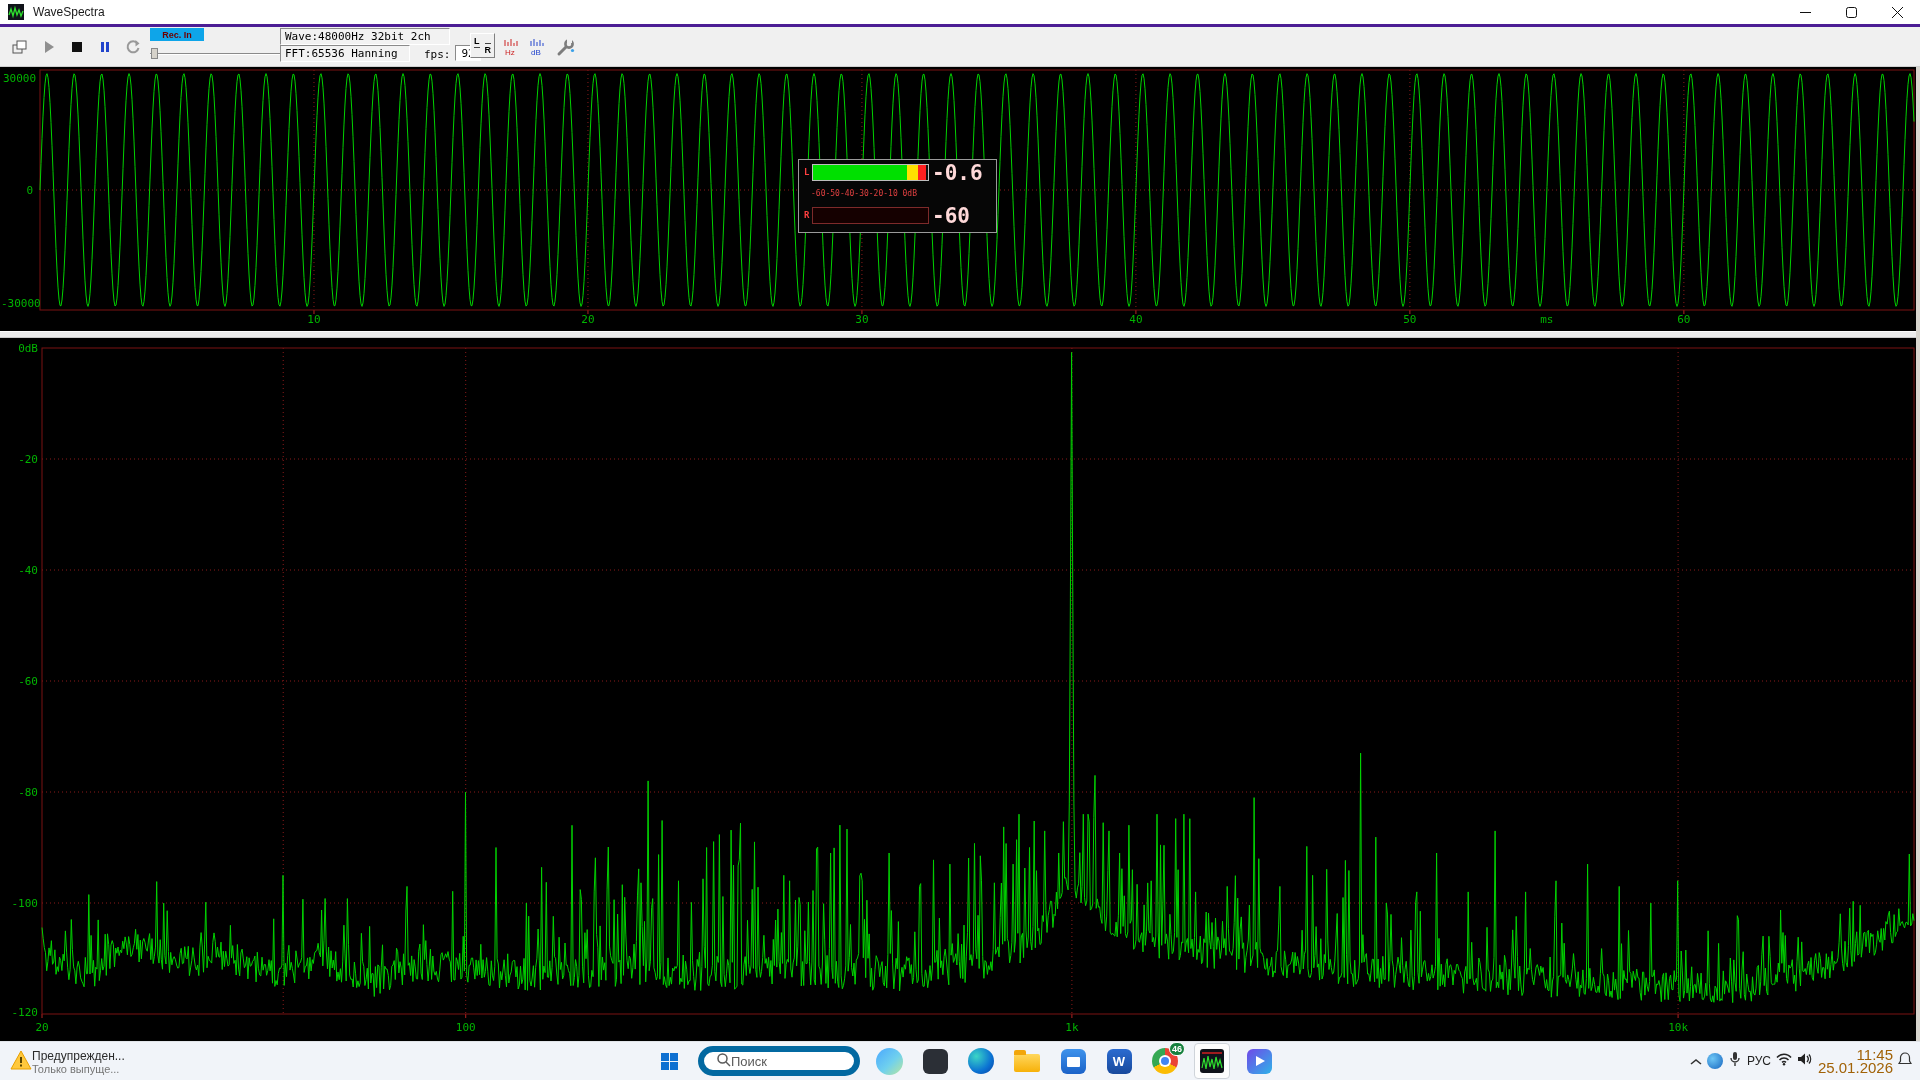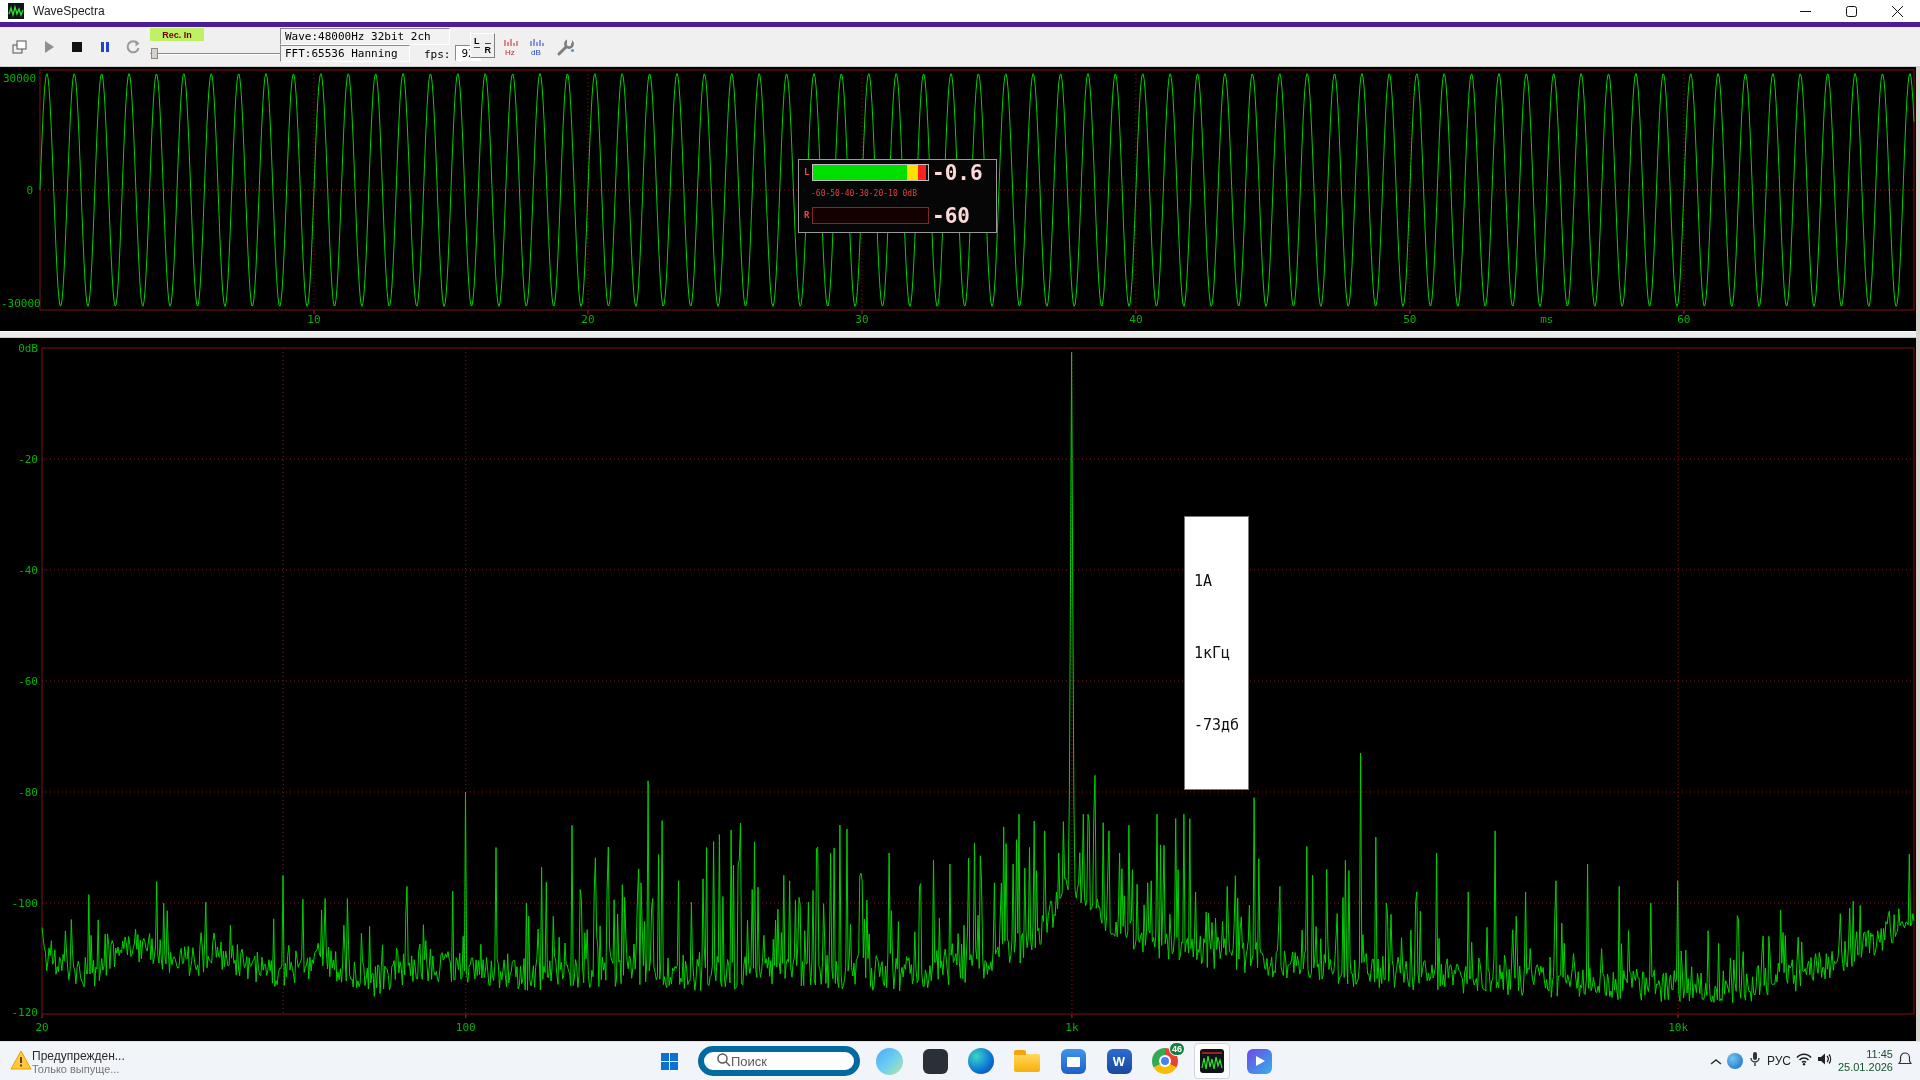--- a/index.html
+++ b/index.html
@@ -1,31 +1,31 @@
 <!DOCTYPE html>
 <html><head>
 <meta charset="utf-8">
 <style>
   html,body{margin:0;padding:0}
   body{width:1920px;height:1080px;overflow:hidden;position:relative;background:#000;
        font-family:"Liberation Sans",sans-serif;-webkit-font-smoothing:antialiased}
 
   
   .titlebar{position:absolute;top:0;left:0;width:1920px;height:27px;background:#ffffff;
-    border-bottom:5px solid #4c1d95;box-sizing:border-box;display:flex;align-items:center}
+    border-bottom:3px solid #4c1d95;box-sizing:border-box;display:flex;align-items:center}
   .app-icon{margin-left:8px;width:16px;height:16px;flex:0 0 auto}
   .title-text{margin-left:9px;font-size:12px;color:#1a1a1a}
   .win-controls{margin-left:auto;display:flex;height:100%}
   .wbtn{width:46px;height:100%;display:flex;align-items:center;justify-content:center;color:#111}
 
   
   .toolbar{position:absolute;top:27px;left:0;width:1920px;height:40px;background:#f0f0f0;
     border-bottom:1px solid #cfcfcf;box-sizing:border-box}
   .tbtn{position:absolute;top:7px;width:26px;height:26px;display:flex;align-items:center;justify-content:center}
-  .rec-badge{position:absolute;left:150px;top:1px;width:54px;height:13px;background:#bef264;
+  .rec-badge{position:absolute;left:150px;top:1px;width:54px;height:13px;background:#0ea5e9;
     color:#6d0000;font:bold 9px "Liberation Sans",sans-serif;display:flex;align-items:center;justify-content:center}
   .groove{position:absolute;left:150px;top:26px;width:132px;height:0;border-top:1px solid #8a8a8a;border-bottom:1px solid #ffffff}
   .thumb{position:absolute;left:151px;top:21px;width:7px;height:11px;background:#d6d2ca;border:1px solid #888;box-sizing:border-box}
   .readout{position:absolute;font:11px "DejaVu Sans Mono",monospace;color:#000;background:#f2f2f2;
     border:1px solid;border-color:#8a8a8a #ffffff #ffffff #8a8a8a;padding:1px 4px;box-sizing:border-box;white-space:nowrap}
   .fps-label{position:absolute;left:424px;top:21px;font:11px "DejaVu Sans Mono",monospace;color:#000}
   .fps-box{position:absolute;left:455px;top:18px;width:26px;height:16px;background:#fff;
     border:1px solid;border-color:#8a8a8a #ffffff #ffffff #8a8a8a;font:11px "DejaVu Sans Mono",monospace;
     display:flex;align-items:center;justify-content:center;box-sizing:border-box}
   .raised{background:#f0f0f0;border:1px solid;border-color:#ffffff #808080 #808080 #ffffff;box-sizing:border-box}
@@ -87,21 +87,21 @@
   .chrome-i:before{content:"";position:absolute;left:7px;top:7px;width:12px;height:12px;background:#fff;border-radius:50%}
   .chrome-i:after{content:"";position:absolute;left:9px;top:9px;width:8px;height:8px;background:#4285f4;border-radius:50%}
   .badge{position:absolute;right:-3px;top:-2px;min-width:15px;height:14px;background:#15803d;color:#fff;
     font:bold 9px "Liberation Sans",sans-serif;border-radius:7px;display:flex;align-items:center;justify-content:center;
     padding:0 2px;border:1px solid #fff;box-sizing:border-box;z-index:2}
   .ws-btn{background:#fdfdfd;border:1px solid #cfd4da;border-radius:4px}
   .media-i{width:25px;height:25px;background:linear-gradient(135deg,#7048e8,#2fb3e8);position:relative}
   .media-i:before{content:"";position:absolute;left:9px;top:7px;border-left:9px solid #fff;border-top:5.5px solid transparent;border-bottom:5.5px solid transparent}
   .tray{position:absolute;right:8px;top:0;height:100%;display:flex;align-items:center;gap:5px}
   .tray-lang{font-size:12px;color:#222}
-  .clock{font-size:11px;color:#14532d;text-align:right;line-height:13px}
+  .clock{font-size:15px;color:#a16207;text-align:right;line-height:13px}
   .tray-app-i{width:16px;height:16px;background:radial-gradient(circle at 35% 35%,#6ec6f5,#1565c0)}
 </style>
 </head>
 <body>
 
 <div class="titlebar">
   <div class="app-icon">
     <svg width="16" height="16">
         <rect width="16" height="16" fill="#10131a"></rect>
         <polyline points="1,11 3,5 5,12 7,4 9,11 11,6 13,12 15,7" fill="none" stroke="#2ee02e" stroke-width="1.3"></polyline>
@@ -276,25 +276,20 @@
       <text x="42" y="693" class="lbl" text-anchor="middle">20</text>
       <line x1="465.70925714857844" y1="676" x2="465.70925714857844" y2="680" class="tick"></line>
       <text x="465.70925714857844" y="693" class="lbl" text-anchor="middle">100</text>
       <line x1="1071.900158789741" y1="676" x2="1071.900158789741" y2="680" class="tick"></line>
       <text x="1071.900158789741" y="693" class="lbl" text-anchor="middle">1k</text>
       <line x1="1678.0910604309033" y1="676" x2="1678.0910604309033" y2="680" class="tick"></line>
       <text x="1678.0910604309033" y="693" class="lbl" text-anchor="middle">10k</text>
       <rect x="42" y="10" width="1872" height="666" class="frame"></rect>
       <path d="M42.0 589.5 L43.2 600.7 L44.3 609.5 L45.5 614.7 L46.7 632.8 L47.9 623.4 L49.0 609.9 L50.2 617.7 L51.4 602.7 L52.5 626.3 L53.7 624.1 L54.9 611.8 L56.0 636.3 L57.2 628.7 L58.4 633.5 L59.5 619.1 L60.7 622.6 L61.9 632.6 L63.1 616.2 L64.2 622.8 L65.4 592.9 L66.6 614.1 L67.7 629.8 L68.9 641.7 L70.1 631.7 L71.3 581.5 L72.4 611.7 L73.6 628.9 L74.8 632.8 L75.9 645.8 L77.1 629.1 L78.3 623.3 L79.4 629.0 L80.6 639.8 L81.8 643.2 L83.0 645.8 L84.1 648.8 L85.3 619.4 L86.5 635.8 L87.6 635.6 L88.8 556.6 L90.0 636.0 L91.1 597.4 L92.3 634.8 L93.5 622.4 L94.7 648.2 L95.8 629.2 L97.0 631.1 L98.2 581.9 L99.3 642.6 L100.5 632.8 L101.7 620.6 L102.8 632.1 L104.0 628.3 L105.2 596.2 L106.3 637.4 L107.5 595.8 L108.7 606.4 L109.9 630.6 L111.0 606.9 L112.2 602.6 L113.4 606.7 L114.5 628.9 L115.7 610.0 L116.9 615.2 L118.0 609.0 L119.2 617.6 L120.4 612.1 L121.6 614.7 L122.7 603.2 L123.9 610.7 L125.1 598.9 L126.2 604.8 L127.4 616.8 L128.6 598.6 L129.8 606.4 L130.9 618.5 L132.1 616.4 L133.3 609.7 L134.4 605.6 L135.6 591.3 L136.8 611.3 L137.9 596.5 L139.1 624.0 L140.3 602.1 L141.4 620.8 L142.6 603.8 L143.8 600.5 L145.0 604.4 L146.1 611.0 L147.3 613.2 L148.5 602.1 L149.6 595.6 L150.8 621.7 L152.0 600.6 L153.2 625.6 L154.3 618.7 L155.5 609.1 L156.7 543.6 L157.8 617.1 L159.0 625.1 L160.2 601.7 L161.3 621.7 L162.5 631.2 L163.7 565.2 L164.8 617.7 L166.0 626.0 L167.2 572.7 L168.4 613.5 L169.5 634.6 L170.7 614.4 L171.9 626.8 L173.0 620.9 L174.2 618.7 L175.4 621.6 L176.6 627.0 L177.7 630.1 L178.9 629.6 L180.1 615.4 L181.2 610.3 L182.4 625.8 L183.6 625.0 L184.7 608.7 L185.9 619.6 L187.1 620.9 L188.3 608.3 L189.4 637.7 L190.6 629.9 L191.8 622.4 L192.9 609.6 L194.1 619.9 L195.3 628.3 L196.4 631.9 L197.6 627.1 L198.8 637.6 L199.9 609.2 L201.1 594.6 L202.3 609.0 L203.5 634.2 L204.6 606.9 L205.8 564.2 L207.0 629.8 L208.1 618.3 L209.3 621.9 L210.5 623.6 L211.7 625.1 L212.8 604.6 L214.0 594.9 L215.2 603.3 L216.3 619.3 L217.5 609.0 L218.7 618.6 L219.8 619.2 L221.0 604.1 L222.2 631.5 L223.3 613.2 L224.5 628.5 L225.7 613.2 L226.9 620.8 L228.0 628.1 L229.2 626.6 L230.4 587.3 L231.5 620.1 L232.7 607.6 L233.9 625.4 L235.1 622.3 L236.2 637.0 L237.4 606.5 L238.6 631.1 L239.7 637.8 L240.9 614.9 L242.1 611.1 L243.2 620.1 L244.4 629.7 L245.6 627.2 L246.8 618.7 L247.9 640.9 L249.1 619.8 L250.3 628.2 L251.4 627.4 L252.6 623.3 L253.8 621.8 L254.9 618.1 L256.1 643.9 L257.3 614.2 L258.4 630.2 L259.6 636.9 L260.8 637.9 L262.0 619.2 L263.1 632.2 L264.3 626.5 L265.5 626.6 L266.6 637.3 L267.8 632.4 L269.0 621.7 L270.1 632.9 L271.3 622.6 L272.5 645.2 L273.7 580.8 L274.8 648.4 L276.0 642.5 L277.2 646.8 L278.3 635.4 L279.5 630.2 L280.7 630.5 L281.9 627.1 L283.0 537.3 L284.2 647.4 L285.4 625.3 L286.5 638.7 L287.7 617.4 L288.9 607.3 L290.0 632.1 L291.2 624.3 L292.4 630.6 L293.6 637.0 L294.7 644.9 L295.9 612.8 L297.1 621.0 L298.2 629.4 L299.4 625.6 L300.6 624.0 L301.7 619.7 L302.9 561.2 L304.1 634.4 L305.3 628.3 L306.4 627.9 L307.6 619.9 L308.8 640.9 L309.9 619.2 L311.1 633.0 L312.3 621.7 L313.4 625.4 L314.6 615.1 L315.8 613.1 L316.9 612.5 L318.1 605.3 L319.3 614.8 L320.5 618.8 L321.6 572.0 L322.8 627.9 L324.0 602.2 L325.1 560.5 L326.3 613.1 L327.5 630.9 L328.6 609.1 L329.8 638.6 L331.0 612.8 L332.2 630.0 L333.3 622.1 L334.5 631.9 L335.7 613.6 L336.8 643.1 L338.0 634.1 L339.2 641.7 L340.4 630.7 L341.5 644.2 L342.7 623.9 L343.9 587.2 L345.0 615.9 L346.2 643.0 L347.4 560.6 L348.5 606.3 L349.7 637.1 L350.9 641.4 L352.1 641.0 L353.2 649.0 L354.4 624.0 L355.6 635.8 L356.7 649.6 L357.9 642.8 L359.1 648.6 L360.2 644.9 L361.4 595.3 L362.6 623.7 L363.8 628.4 L364.9 647.5 L366.1 641.4 L367.3 630.2 L368.4 651.0 L369.6 588.4 L370.8 645.0 L371.9 635.6 L373.1 635.7 L374.3 658.5 L375.4 628.6 L376.6 649.6 L377.8 626.9 L379.0 628.0 L380.1 655.4 L381.3 629.2 L382.5 606.8 L383.6 651.0 L384.8 628.2 L386.0 631.0 L387.1 631.1 L388.3 637.3 L389.5 651.8 L390.7 647.3 L391.8 628.4 L393.0 627.0 L394.2 622.6 L395.3 641.5 L396.5 610.2 L397.7 613.7 L398.9 634.9 L400.0 623.7 L401.2 629.9 L402.4 646.9 L403.5 615.8 L404.7 636.9 L405.9 573.0 L407.0 548.4 L408.2 627.3 L409.4 624.8 L410.6 637.5 L411.7 617.9 L412.9 643.5 L414.1 621.6 L415.2 628.9 L416.4 640.7 L417.6 641.0 L418.7 613.3 L419.9 606.1 L421.1 635.1 L422.3 641.5 L423.4 586.7 L424.6 621.6 L425.8 602.6 L426.9 626.5 L428.1 643.0 L429.3 628.1 L430.4 611.1 L431.6 641.4 L432.8 618.0 L433.9 633.2 L435.1 637.2 L436.3 633.4 L437.5 641.1 L438.6 643.8 L439.8 631.9 L441.0 616.6 L442.1 614.7 L443.3 622.1 L444.5 619.4 L445.6 615.8 L446.8 619.4 L448.0 613.6 L449.2 621.2 L450.3 623.9 L451.5 643.9 L452.7 553.3 L453.8 641.8 L455.0 642.0 L456.2 619.7 L457.4 623.2 L458.5 631.5 L459.7 615.4 L460.9 641.1 L462.0 639.2 L463.2 598.3 L464.4 633.1 L465.5 454.0 L466.7 637.6 L467.9 644.2 L469.1 627.4 L470.2 627.1 L471.4 620.1 L472.6 620.0 L473.7 629.8 L474.9 641.1 L476.1 621.9 L477.2 637.5 L478.4 622.6 L479.6 636.6 L480.8 606.3 L481.9 640.0 L483.1 621.7 L484.3 639.2 L485.4 633.3 L486.6 619.6 L487.8 633.4 L488.9 646.8 L490.1 647.6 L491.3 622.8 L492.4 637.2 L493.6 642.5 L494.8 628.8 L496.0 509.5 L497.1 620.8 L498.3 626.0 L499.5 650.0 L500.6 633.5 L501.8 641.9 L503.0 631.9 L504.1 621.8 L505.3 637.3 L506.5 648.9 L507.7 615.8 L508.8 645.0 L510.0 637.1 L511.2 633.8 L512.3 624.3 L513.5 622.4 L514.7 622.6 L515.9 638.9 L517.0 628.6 L518.2 651.0 L519.4 647.0 L520.5 628.2 L521.7 645.7 L522.9 641.2 L524.0 620.4 L525.2 651.9 L526.4 565.0 L527.5 652.3 L528.7 578.2 L529.9 642.5 L531.1 648.0 L532.2 640.0 L533.4 627.7 L534.6 649.2 L535.7 629.3 L536.9 620.2 L538.1 591.0 L539.3 622.9 L540.4 652.0 L541.6 529.3 L542.8 641.3 L543.9 628.1 L545.1 634.6 L546.3 544.3 L547.4 639.0 L548.6 639.4 L549.8 622.8 L551.0 643.0 L552.1 629.5 L553.3 578.3 L554.5 618.7 L555.6 620.3 L556.8 636.0 L558.0 646.4 L559.1 599.2 L560.3 631.5 L561.5 624.4 L562.6 640.9 L563.8 637.3 L565.0 605.0 L566.2 627.2 L567.3 627.0 L568.5 632.7 L569.7 635.5 L570.8 647.7 L572.0 487.3 L573.2 647.5 L574.4 639.6 L575.5 621.6 L576.7 628.3 L577.9 649.3 L579.0 637.4 L580.2 551.6 L581.4 561.3 L582.5 628.2 L583.7 644.9 L584.9 594.7 L586.0 620.7 L587.2 591.6 L588.4 637.3 L589.6 649.6 L590.7 648.5 L591.9 632.3 L593.1 638.7 L594.2 553.9 L595.4 519.8 L596.6 596.4 L597.8 609.3 L598.9 648.5 L600.1 587.9 L601.3 641.8 L602.4 619.1 L603.6 632.1 L604.8 624.7 L605.9 642.3 L607.1 551.1 L608.3 509.0 L609.5 608.1 L610.6 617.8 L611.8 622.5 L613.0 625.4 L614.1 561.7 L615.3 648.4 L616.5 641.3 L617.6 576.1 L618.8 624.1 L620.0 622.2 L621.1 645.6 L622.3 546.7 L623.5 637.3 L624.7 559.3 L625.8 596.1 L627.0 622.4 L628.2 630.7 L629.3 618.0 L630.5 620.7 L631.7 640.3 L632.9 629.8 L634.0 606.1 L635.2 631.1 L636.4 603.6 L637.5 557.1 L638.7 530.9 L639.9 646.6 L641.0 544.8 L642.2 588.4 L643.4 627.7 L644.5 583.4 L645.7 643.9 L646.9 620.0 L648.1 442.9 L649.2 632.7 L650.4 623.3 L651.6 569.7 L652.7 560.6 L653.9 629.8 L655.1 634.4 L656.3 641.9 L657.4 638.4 L658.6 516.6 L659.8 641.2 L660.9 624.6 L662.1 482.5 L663.3 646.6 L664.4 638.7 L665.6 646.6 L666.8 649.6 L668.0 619.9 L669.1 647.6 L670.3 639.3 L671.5 646.1 L672.6 630.0 L673.8 632.9 L675.0 628.5 L676.1 630.4 L677.3 627.5 L678.5 542.8 L679.6 646.4 L680.8 640.2 L682.0 643.8 L683.2 617.0 L684.3 650.4 L685.5 623.2 L686.7 631.2 L687.8 646.7 L689.0 642.8 L690.2 642.4 L691.4 564.4 L692.5 622.4 L693.7 638.5 L694.9 652.3 L696.0 640.9 L697.2 621.4 L698.4 628.4 L699.5 614.1 L700.7 652.5 L701.9 628.6 L703.0 540.8 L704.2 608.3 L705.4 630.1 L706.6 509.5 L707.7 645.8 L708.9 647.7 L710.1 638.2 L711.2 637.5 L712.4 627.3 L713.6 503.6 L714.8 633.7 L715.9 642.9 L717.1 618.3 L718.3 624.4 L719.4 496.6 L720.6 643.9 L721.8 648.6 L722.9 558.5 L724.1 636.4 L725.3 648.7 L726.5 635.8 L727.6 621.5 L728.8 627.7 L730.0 644.8 L731.1 492.1 L732.3 624.3 L733.5 527.0 L734.6 651.2 L735.8 649.5 L737.0 648.5 L738.1 527.9 L739.3 521.8 L740.5 485.1 L741.7 646.0 L742.8 647.1 L744.0 626.2 L745.2 618.6 L746.3 637.5 L747.5 582.3 L748.7 626.5 L749.9 635.5 L751.0 628.0 L752.2 551.4 L753.4 630.4 L754.5 503.9 L755.7 631.5 L756.9 639.4 L758.0 549.2 L759.2 627.1 L760.4 639.3 L761.5 633.5 L762.7 619.6 L763.9 597.3 L765.1 625.4 L766.2 620.6 L767.4 630.2 L768.6 619.3 L769.7 638.4 L770.9 622.5 L772.1 646.0 L773.3 601.4 L774.4 627.5 L775.6 582.0 L776.8 629.1 L777.9 571.1 L779.1 623.8 L780.3 635.8 L781.4 594.6 L782.6 625.4 L783.8 537.3 L785.0 640.4 L786.1 626.5 L787.3 621.4 L788.5 624.2 L789.6 542.8 L790.8 631.0 L792.0 639.2 L793.1 624.9 L794.3 619.9 L795.5 562.1 L796.6 627.9 L797.8 608.2 L799.0 559.5 L800.2 566.4 L801.3 647.9 L802.5 623.6 L803.7 647.5 L804.8 592.7 L806.0 625.7 L807.2 625.3 L808.4 564.0 L809.5 623.6 L810.7 646.8 L811.9 624.9 L813.0 552.5 L814.2 641.7 L815.4 647.0 L816.5 511.0 L817.7 509.1 L818.9 628.3 L820.0 631.0 L821.2 646.4 L822.4 626.0 L823.6 565.7 L824.7 601.8 L825.9 645.4 L827.1 617.4 L828.2 649.9 L829.4 610.3 L830.6 515.0 L831.8 629.8 L832.9 640.7 L834.1 509.9 L835.3 645.3 L836.4 623.3 L837.6 643.3 L838.8 649.5 L839.9 487.1 L841.1 637.8 L842.3 650.8 L843.5 647.3 L844.6 640.8 L845.8 627.9 L847.0 491.1 L848.1 633.2 L849.3 619.6 L850.5 586.5 L851.6 629.7 L852.8 638.0 L854.0 625.1 L855.1 646.3 L856.3 622.2 L857.5 620.0 L858.7 615.4 L859.8 537.8 L861.0 535.2 L862.2 542.8 L863.3 619.8 L864.5 581.3 L865.7 639.7 L866.9 562.2 L868.0 620.3 L869.2 595.9 L870.4 648.6 L871.5 630.2 L872.7 652.2 L873.9 649.0 L875.0 631.6 L876.2 617.7 L877.4 621.2 L878.5 625.1 L879.7 638.7 L880.9 628.4 L882.1 623.6 L883.2 644.5 L884.4 647.9 L885.6 628.0 L886.7 649.8 L887.9 616.5 L889.1 515.0 L890.3 615.5 L891.4 572.6 L892.6 625.1 L893.8 650.9 L894.9 637.0 L896.1 620.3 L897.3 630.9 L898.4 583.6 L899.6 652.8 L900.8 637.0 L902.0 629.3 L903.1 639.1 L904.3 626.7 L905.5 631.2 L906.6 618.7 L907.8 622.7 L909.0 619.9 L910.1 635.5 L911.3 626.6 L912.5 645.9 L913.6 639.5 L914.8 593.8 L916.0 631.6 L917.2 644.7 L918.3 642.1 L919.5 548.4 L920.7 545.6 L921.8 635.4 L923.0 648.3 L924.2 648.2 L925.4 631.9 L926.5 637.1 L927.7 649.7 L928.9 641.0 L930.0 627.6 L931.2 642.6 L932.4 630.1 L933.5 521.9 L934.7 624.3 L935.9 623.8 L937.0 612.4 L938.2 641.2 L939.4 580.1 L940.6 629.7 L941.7 622.8 L942.9 636.7 L944.1 618.4 L945.2 611.1 L946.4 622.0 L947.6 635.1 L948.8 646.8 L949.9 526.1 L951.1 617.2 L952.3 605.6 L953.4 624.4 L954.6 621.3 L955.8 615.7 L956.9 627.0 L958.1 595.6 L959.3 623.3 L960.5 640.2 L961.6 606.2 L962.8 640.7 L964.0 587.1 L965.1 644.5 L966.3 618.2 L967.5 594.3 L968.6 520.0 L969.8 622.1 L971.0 616.6 L972.1 627.6 L973.3 616.5 L974.5 505.4 L975.7 610.8 L976.8 620.8 L978.0 577.3 L979.2 630.5 L980.3 517.8 L981.5 542.8 L982.7 618.5 L983.9 640.3 L985.0 622.6 L986.2 624.1 L987.4 636.4 L988.5 627.7 L989.7 631.5 L990.9 623.7 L992.0 632.7 L993.2 611.7 L994.4 544.8 L995.5 616.2 L996.7 612.7 L997.9 608.9 L999.1 618.9 L1000.2 579.4 L1001.4 545.0 L1002.6 606.2 L1003.7 488.9 L1004.9 603.2 L1006.1 505.5 L1007.3 600.7 L1008.4 603.9 L1009.6 624.8 L1010.8 617.5 L1011.9 604.3 L1013.1 526.1 L1014.3 614.3 L1015.4 603.0 L1016.6 501.7 L1017.8 595.3 L1019.0 476.2 L1020.1 625.0 L1021.3 599.0 L1022.5 595.4 L1023.6 619.6 L1024.8 530.0 L1026.0 592.9 L1027.1 609.7 L1028.3 599.0 L1029.5 509.5 L1030.7 603.4 L1031.8 612.0 L1033.0 588.5 L1034.2 483.0 L1035.3 609.8 L1036.5 532.7 L1037.7 593.0 L1038.8 590.3 L1040.0 606.5 L1041.2 605.4 L1042.3 577.6 L1043.5 583.5 L1044.7 492.9 L1045.9 572.5 L1047.0 594.5 L1048.2 577.6 L1049.4 571.4 L1050.5 563.2 L1051.7 563.5 L1052.9 589.5 L1054.0 576.3 L1055.2 577.7 L1056.4 554.1 L1057.6 570.8 L1058.7 515.0 L1059.9 560.5 L1061.1 558.8 L1062.2 554.5 L1063.4 483.7 L1064.6 540.2 L1065.8 539.7 L1066.9 546.6 L1068.1 551.9 L1069.3 465.1 L1070.4 259.8 L1071.6 14.4 L1072.8 259.8 L1073.9 465.1 L1075.1 552.4 L1076.3 560.1 L1077.5 549.8 L1078.6 545.8 L1079.8 514.7 L1081.0 564.9 L1082.1 548.4 L1083.3 476.2 L1084.5 559.4 L1085.6 567.7 L1086.8 562.9 L1088.0 476.2 L1089.2 483.8 L1090.3 572.1 L1091.5 570.7 L1092.7 566.0 L1093.8 479.7 L1095.0 437.4 L1096.2 570.3 L1097.3 560.9 L1098.5 569.2 L1099.7 568.8 L1100.8 580.5 L1102.0 585.4 L1103.2 484.7 L1104.4 575.1 L1105.5 592.9 L1106.7 578.1 L1107.9 532.4 L1109.0 492.9 L1110.2 594.1 L1111.4 596.6 L1112.5 595.2 L1113.7 597.0 L1114.9 598.1 L1116.1 584.1 L1117.2 598.8 L1118.4 577.2 L1119.6 515.0 L1120.7 595.6 L1121.9 530.7 L1123.1 588.4 L1124.3 557.8 L1125.4 595.6 L1126.6 599.8 L1127.8 593.9 L1128.9 487.2 L1130.1 585.3 L1131.3 582.3 L1132.4 531.7 L1133.6 611.3 L1134.8 609.3 L1136.0 601.8 L1137.1 546.3 L1138.3 602.5 L1139.5 604.3 L1140.6 598.1 L1141.8 594.7 L1143.0 613.9 L1144.1 566.9 L1145.3 607.3 L1146.5 593.2 L1147.7 544.9 L1148.8 592.3 L1150.0 595.1 L1151.2 542.8 L1152.3 603.9 L1153.5 599.5 L1154.7 608.9 L1155.8 598.1 L1157.0 476.2 L1158.2 594.1 L1159.3 620.2 L1160.5 506.9 L1161.7 607.3 L1162.9 565.7 L1164.0 507.3 L1165.2 605.6 L1166.4 595.9 L1167.5 603.1 L1168.7 621.2 L1169.9 576.3 L1171.0 596.5 L1172.2 615.6 L1173.4 613.4 L1174.6 594.7 L1175.7 480.6 L1176.9 599.4 L1178.1 531.7 L1179.2 621.8 L1180.4 617.6 L1181.6 604.1 L1182.8 604.9 L1183.9 476.2 L1185.1 613.7 L1186.3 604.0 L1187.4 600.5 L1188.6 614.7 L1189.8 480.7 L1190.9 610.5 L1192.1 601.1 L1193.3 618.9 L1194.5 599.4 L1195.6 553.9 L1196.8 621.6 L1198.0 611.4 L1199.1 614.4 L1200.3 598.1 L1201.5 625.7 L1202.6 623.7 L1203.8 600.8 L1205.0 604.6 L1206.2 574.0 L1207.3 629.5 L1208.5 575.1 L1209.7 602.7 L1210.8 611.1 L1212.0 584.5 L1213.2 608.5 L1214.3 630.5 L1215.5 580.0 L1216.7 611.4 L1217.8 598.9 L1219.0 603.0 L1220.2 620.5 L1221.4 612.1 L1222.5 583.3 L1223.7 609.8 L1224.9 600.6 L1226.0 617.3 L1227.2 548.4 L1228.4 590.7 L1229.5 612.9 L1230.7 614.4 L1231.9 617.4 L1233.1 610.4 L1234.2 584.7 L1235.4 537.7 L1236.6 631.6 L1237.7 560.1 L1238.9 621.1 L1240.1 591.5 L1241.3 578.9 L1242.4 610.4 L1243.6 604.8 L1244.8 634.6 L1245.9 619.4 L1247.1 612.4 L1248.3 602.0 L1249.4 567.1 L1250.6 627.9 L1251.8 622.0 L1253.0 617.1 L1254.1 459.6 L1255.3 611.3 L1256.5 604.4 L1257.6 629.6 L1258.8 520.7 L1260.0 610.2 L1261.1 615.0 L1262.3 615.1 L1263.5 619.4 L1264.7 630.5 L1265.8 631.3 L1267.0 620.5 L1268.2 637.3 L1269.3 629.5 L1270.5 627.5 L1271.7 619.2 L1272.8 639.1 L1274.0 632.9 L1275.2 634.8 L1276.3 614.4 L1277.5 612.4 L1278.7 586.1 L1279.9 548.4 L1281.0 628.4 L1282.2 634.2 L1283.4 637.5 L1284.5 612.9 L1285.7 621.8 L1286.9 640.0 L1288.0 627.3 L1289.2 627.1 L1290.4 625.9 L1291.6 622.0 L1292.7 614.0 L1293.9 634.7 L1295.1 614.5 L1296.2 627.9 L1297.4 618.5 L1298.6 625.0 L1299.8 636.2 L1300.9 631.2 L1302.1 592.2 L1303.3 630.9 L1304.4 616.3 L1305.6 612.3 L1306.8 508.4 L1307.9 630.5 L1309.1 639.0 L1310.3 639.3 L1311.5 634.5 L1312.6 537.3 L1313.8 629.8 L1315.0 617.6 L1316.1 588.6 L1317.3 629.2 L1318.5 625.9 L1319.6 642.1 L1320.8 600.7 L1322.0 641.0 L1323.2 637.2 L1324.3 616.5 L1325.5 624.9 L1326.7 531.3 L1327.8 602.9 L1329.0 631.5 L1330.2 621.3 L1331.3 629.6 L1332.5 636.2 L1333.7 634.0 L1334.8 623.1 L1336.0 600.0 L1337.2 575.5 L1338.4 645.6 L1339.5 639.4 L1340.7 639.1 L1341.9 634.8 L1343.0 559.5 L1344.2 639.5 L1345.4 522.4 L1346.5 616.8 L1347.7 645.9 L1348.9 532.5 L1350.1 623.0 L1351.2 635.5 L1352.4 635.8 L1353.6 648.6 L1354.7 622.2 L1355.9 646.3 L1357.1 643.8 L1358.3 640.7 L1359.4 626.0 L1360.6 415.1 L1361.8 624.7 L1362.9 596.7 L1364.1 624.1 L1365.3 617.6 L1366.4 615.6 L1367.6 636.0 L1368.8 635.9 L1370.0 643.4 L1371.1 632.7 L1372.3 621.2 L1373.5 621.4 L1374.6 644.0 L1375.8 499.1 L1377.0 640.5 L1378.1 621.0 L1379.3 649.6 L1380.5 630.5 L1381.7 645.6 L1382.8 618.3 L1384.0 641.3 L1385.2 641.3 L1386.3 565.0 L1387.5 576.1 L1388.7 643.3 L1389.8 623.6 L1391.0 576.4 L1392.2 622.2 L1393.3 628.8 L1394.5 649.4 L1395.7 636.6 L1396.9 628.2 L1398.0 619.2 L1399.2 626.3 L1400.4 635.1 L1401.5 599.7 L1402.7 627.5 L1403.9 644.5 L1405.0 631.3 L1406.2 623.3 L1407.4 638.4 L1408.6 647.6 L1409.7 649.0 L1410.9 592.1 L1412.1 637.8 L1413.2 651.8 L1414.4 638.6 L1415.6 564.5 L1416.8 553.9 L1417.9 634.3 L1419.1 645.3 L1420.3 573.2 L1421.4 638.8 L1422.6 631.2 L1423.8 623.5 L1424.9 622.6 L1426.1 633.4 L1427.3 643.1 L1428.5 635.4 L1429.6 642.5 L1430.8 638.5 L1432.0 626.8 L1433.1 640.1 L1434.3 635.7 L1435.5 628.5 L1436.6 515.0 L1437.8 651.8 L1439.0 600.4 L1440.2 648.2 L1441.3 626.2 L1442.5 646.6 L1443.7 636.7 L1444.8 648.8 L1446.0 626.3 L1447.2 620.8 L1448.3 639.8 L1449.5 627.9 L1450.7 626.8 L1451.8 632.0 L1453.0 647.0 L1454.2 632.4 L1455.4 635.7 L1456.5 626.5 L1457.7 626.5 L1458.9 632.2 L1460.0 633.4 L1461.2 638.1 L1462.4 640.5 L1463.5 655.2 L1464.7 633.9 L1465.9 628.4 L1467.1 645.7 L1468.2 553.9 L1469.4 640.8 L1470.6 640.4 L1471.7 604.3 L1472.9 640.1 L1474.1 646.8 L1475.3 644.2 L1476.4 640.3 L1477.6 652.7 L1478.8 620.0 L1479.9 624.4 L1481.1 633.9 L1482.3 649.1 L1483.4 651.2 L1484.6 651.3 L1485.8 653.2 L1487.0 589.3 L1488.1 631.1 L1489.3 634.2 L1490.5 653.4 L1491.6 643.0 L1492.8 641.1 L1494.0 619.3 L1495.1 492.9 L1496.3 649.7 L1497.5 644.0 L1498.7 649.7 L1499.8 626.9 L1501.0 641.2 L1502.2 633.9 L1503.3 651.6 L1504.5 617.3 L1505.7 624.1 L1506.8 640.4 L1508.0 656.8 L1509.2 631.2 L1510.3 651.7 L1511.5 627.0 L1512.7 591.9 L1513.9 624.9 L1515.0 640.2 L1516.2 578.4 L1517.4 618.3 L1518.5 652.6 L1519.7 628.1 L1520.9 646.9 L1522.0 657.5 L1523.2 654.3 L1524.4 630.2 L1525.6 553.9 L1526.7 636.2 L1527.9 630.1 L1529.1 631.6 L1530.2 610.5 L1531.4 631.4 L1532.6 641.6 L1533.8 646.8 L1534.9 638.1 L1536.1 629.1 L1537.3 626.6 L1538.4 631.0 L1539.6 637.4 L1540.8 628.1 L1541.9 634.5 L1543.1 629.5 L1544.3 641.9 L1545.5 650.2 L1546.6 641.6 L1547.8 652.0 L1549.0 652.7 L1550.1 619.0 L1551.3 659.2 L1552.5 643.0 L1553.6 638.6 L1554.8 578.2 L1556.0 542.8 L1557.2 658.2 L1558.3 638.3 L1559.5 638.3 L1560.7 636.6 L1561.8 585.1 L1563.0 639.3 L1564.2 605.2 L1565.3 641.7 L1566.5 645.3 L1567.7 636.9 L1568.8 641.8 L1570.0 648.7 L1571.2 640.0 L1572.4 630.2 L1573.5 615.6 L1574.7 628.9 L1575.9 641.5 L1577.0 650.4 L1578.2 633.8 L1579.4 658.5 L1580.5 647.1 L1581.7 649.8 L1582.9 631.9 L1584.1 655.4 L1585.2 656.4 L1586.4 640.6 L1587.6 526.1 L1588.7 650.4 L1589.9 630.3 L1591.1 652.6 L1592.3 648.5 L1593.4 639.3 L1594.6 646.5 L1595.8 654.1 L1596.9 654.5 L1598.1 648.0 L1599.3 654.5 L1600.4 635.6 L1601.6 610.6 L1602.8 635.2 L1604.0 638.2 L1605.1 655.1 L1606.3 657.8 L1607.5 636.0 L1608.6 642.7 L1609.8 658.6 L1611.0 653.0 L1612.1 659.5 L1613.3 634.3 L1614.5 652.1 L1615.7 641.0 L1616.8 652.9 L1618.0 661.6 L1619.2 548.4 L1620.3 660.5 L1621.5 605.7 L1622.7 652.6 L1623.8 632.5 L1625.0 641.2 L1626.2 641.0 L1627.3 644.9 L1628.5 592.5 L1629.7 633.6 L1630.9 635.5 L1632.0 649.5 L1633.2 633.2 L1634.4 639.0 L1635.5 642.5 L1636.7 631.1 L1637.9 639.6 L1639.0 640.1 L1640.2 654.7 L1641.4 662.3 L1642.6 634.0 L1643.7 634.2 L1644.9 657.1 L1646.1 639.8 L1647.2 648.2 L1648.4 653.4 L1649.6 643.5 L1650.8 565.0 L1651.9 638.5 L1653.1 638.2 L1654.3 631.9 L1655.4 655.8 L1656.6 646.1 L1657.8 646.7 L1658.9 642.5 L1660.1 648.8 L1661.3 663.7 L1662.5 638.5 L1663.6 635.4 L1664.8 661.5 L1666.0 634.8 L1667.1 646.9 L1668.3 661.7 L1669.5 640.6 L1670.6 637.1 L1671.8 651.4 L1673.0 651.8 L1674.2 632.6 L1675.3 643.8 L1676.5 641.2 L1677.7 542.8 L1678.8 656.4 L1680.0 663.5 L1681.2 613.0 L1682.3 632.9 L1683.5 660.1 L1684.7 652.5 L1685.8 612.1 L1687.0 655.1 L1688.2 640.5 L1689.4 663.0 L1690.5 648.5 L1691.7 628.8 L1692.9 659.9 L1694.0 647.2 L1695.2 646.4 L1696.4 654.6 L1697.5 635.4 L1698.7 644.9 L1699.9 655.6 L1701.1 635.1 L1702.2 661.1 L1703.4 661.6 L1704.6 658.2 L1705.7 645.3 L1706.9 657.7 L1708.1 592.8 L1709.3 645.3 L1710.4 661.1 L1711.6 664.0 L1712.8 657.8 L1713.9 664.3 L1715.1 648.2 L1716.3 650.2 L1717.4 662.1 L1718.6 605.4 L1719.8 663.1 L1721.0 660.7 L1722.1 662.4 L1723.3 632.9 L1724.5 656.1 L1725.6 642.8 L1726.8 645.7 L1728.0 650.1 L1729.1 654.6 L1730.3 620.0 L1731.5 643.2 L1732.7 664.6 L1733.8 621.9 L1735.0 644.4 L1736.2 653.3 L1737.3 577.7 L1738.5 581.6 L1739.7 650.3 L1740.8 660.3 L1742.0 632.1 L1743.2 613.7 L1744.3 656.7 L1745.5 662.2 L1746.7 636.0 L1747.9 646.5 L1749.0 653.6 L1750.2 653.2 L1751.4 663.2 L1752.5 638.8 L1753.7 655.0 L1754.9 657.1 L1756.0 650.2 L1757.2 629.5 L1758.4 627.4 L1759.6 656.8 L1760.7 643.8 L1761.9 616.4 L1763.1 598.1 L1764.2 647.6 L1765.4 630.1 L1766.6 653.5 L1767.8 657.0 L1768.9 598.3 L1770.1 618.5 L1771.3 644.6 L1772.4 646.8 L1773.6 646.2 L1774.8 646.2 L1775.9 636.5 L1777.1 644.2 L1778.3 625.1 L1779.5 633.9 L1780.6 572.0 L1781.8 625.3 L1783.0 594.5 L1784.1 634.6 L1785.3 597.5 L1786.5 640.4 L1787.6 645.3 L1788.8 627.0 L1790.0 630.1 L1791.2 628.4 L1792.3 621.7 L1793.5 645.5 L1794.7 637.1 L1795.8 653.2 L1797.0 623.2 L1798.2 599.2 L1799.3 630.8 L1800.5 648.0 L1801.7 603.9 L1802.8 633.2 L1804.0 633.5 L1805.2 630.5 L1806.4 636.5 L1807.5 627.3 L1808.7 623.2 L1809.9 636.7 L1811.0 619.5 L1812.2 639.3 L1813.4 642.5 L1814.5 622.7 L1815.7 615.6 L1816.9 629.0 L1818.1 635.3 L1819.2 614.6 L1820.4 620.4 L1821.6 639.4 L1822.7 629.6 L1823.9 629.7 L1825.1 640.8 L1826.3 615.7 L1827.4 631.2 L1828.6 618.9 L1829.8 639.9 L1830.9 626.6 L1832.1 613.3 L1833.3 632.2 L1834.4 623.1 L1835.6 625.5 L1836.8 624.4 L1838.0 619.8 L1839.1 604.3 L1840.3 575.8 L1841.5 610.1 L1842.6 625.5 L1843.8 632.8 L1845.0 603.3 L1846.1 624.5 L1847.3 629.1 L1848.5 607.3 L1849.7 570.2 L1850.8 612.4 L1852.0 628.4 L1853.2 563.3 L1854.3 623.5 L1855.5 605.4 L1856.7 593.8 L1857.8 617.2 L1859.0 615.8 L1860.2 567.3 L1861.3 619.2 L1862.5 608.9 L1863.7 594.9 L1864.9 594.3 L1866.0 608.7 L1867.2 594.3 L1868.4 592.3 L1869.5 614.8 L1870.7 595.1 L1871.9 598.6 L1873.0 596.4 L1874.2 617.3 L1875.4 614.6 L1876.6 606.2 L1877.7 592.8 L1878.9 601.6 L1880.1 604.3 L1881.2 590.5 L1882.4 612.4 L1883.6 590.4 L1884.8 602.0 L1885.9 583.6 L1887.1 586.1 L1888.3 576.9 L1889.4 573.1 L1890.6 594.7 L1891.8 604.9 L1892.9 604.6 L1894.1 576.6 L1895.3 598.5 L1896.5 594.3 L1897.6 593.3 L1898.8 570.7 L1900.0 587.7 L1901.1 585.2 L1902.3 583.5 L1903.5 587.5 L1904.6 589.9 L1905.8 584.5 L1907.0 584.3 L1908.2 586.9 L1909.3 516.0 L1910.5 588.0 L1911.7 586.0 L1912.8 575.7 L1914.0 582.7 " class="trace"></path>
     </svg>
-  <div class="annotation">
-    <div>1A</div>
-    <div>1кГц</div>
-    <div>-73дб</div>
-  </div>
 </div>
 
 <div class="edge-strip"></div>
 
 <div class="taskbar">
   <div class="toast">
     <span>
       <svg width="22" height="20">
           <path d="M11 1 L21 19 H1 Z" fill="#ffc83d" stroke="#e8a000"></path>
           <rect x="10" y="7" width="2" height="6" fill="#5a4500"></rect>

